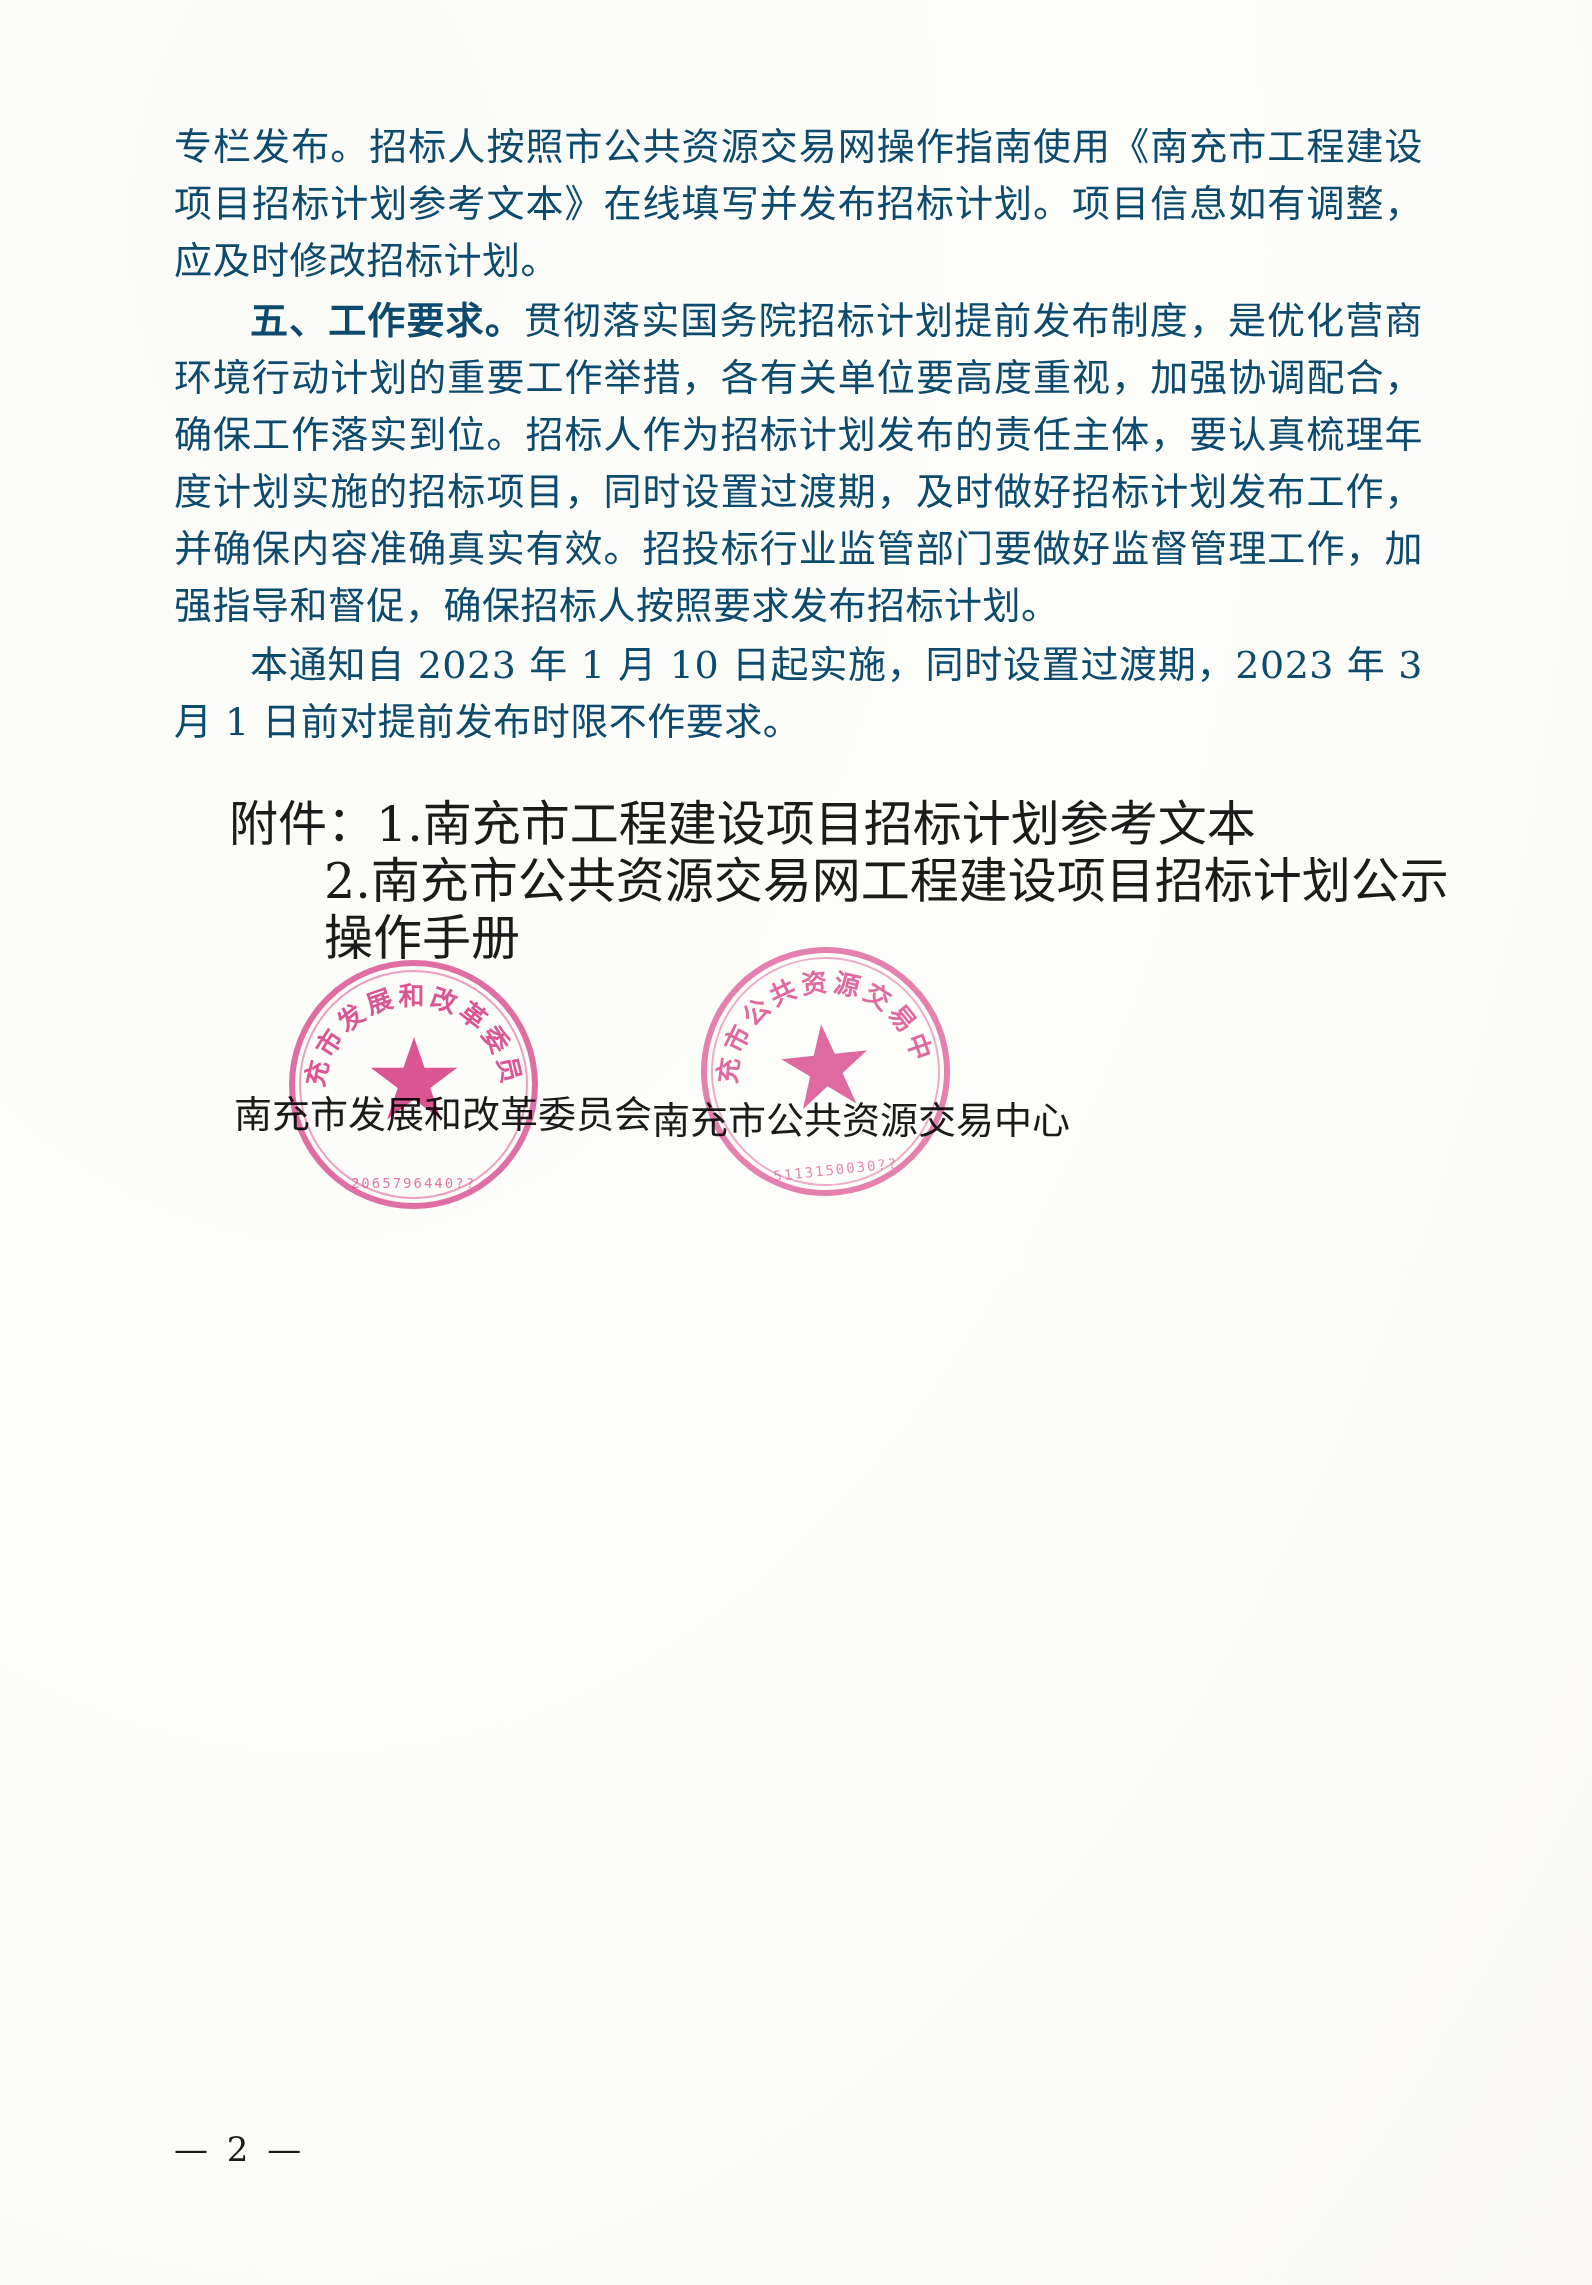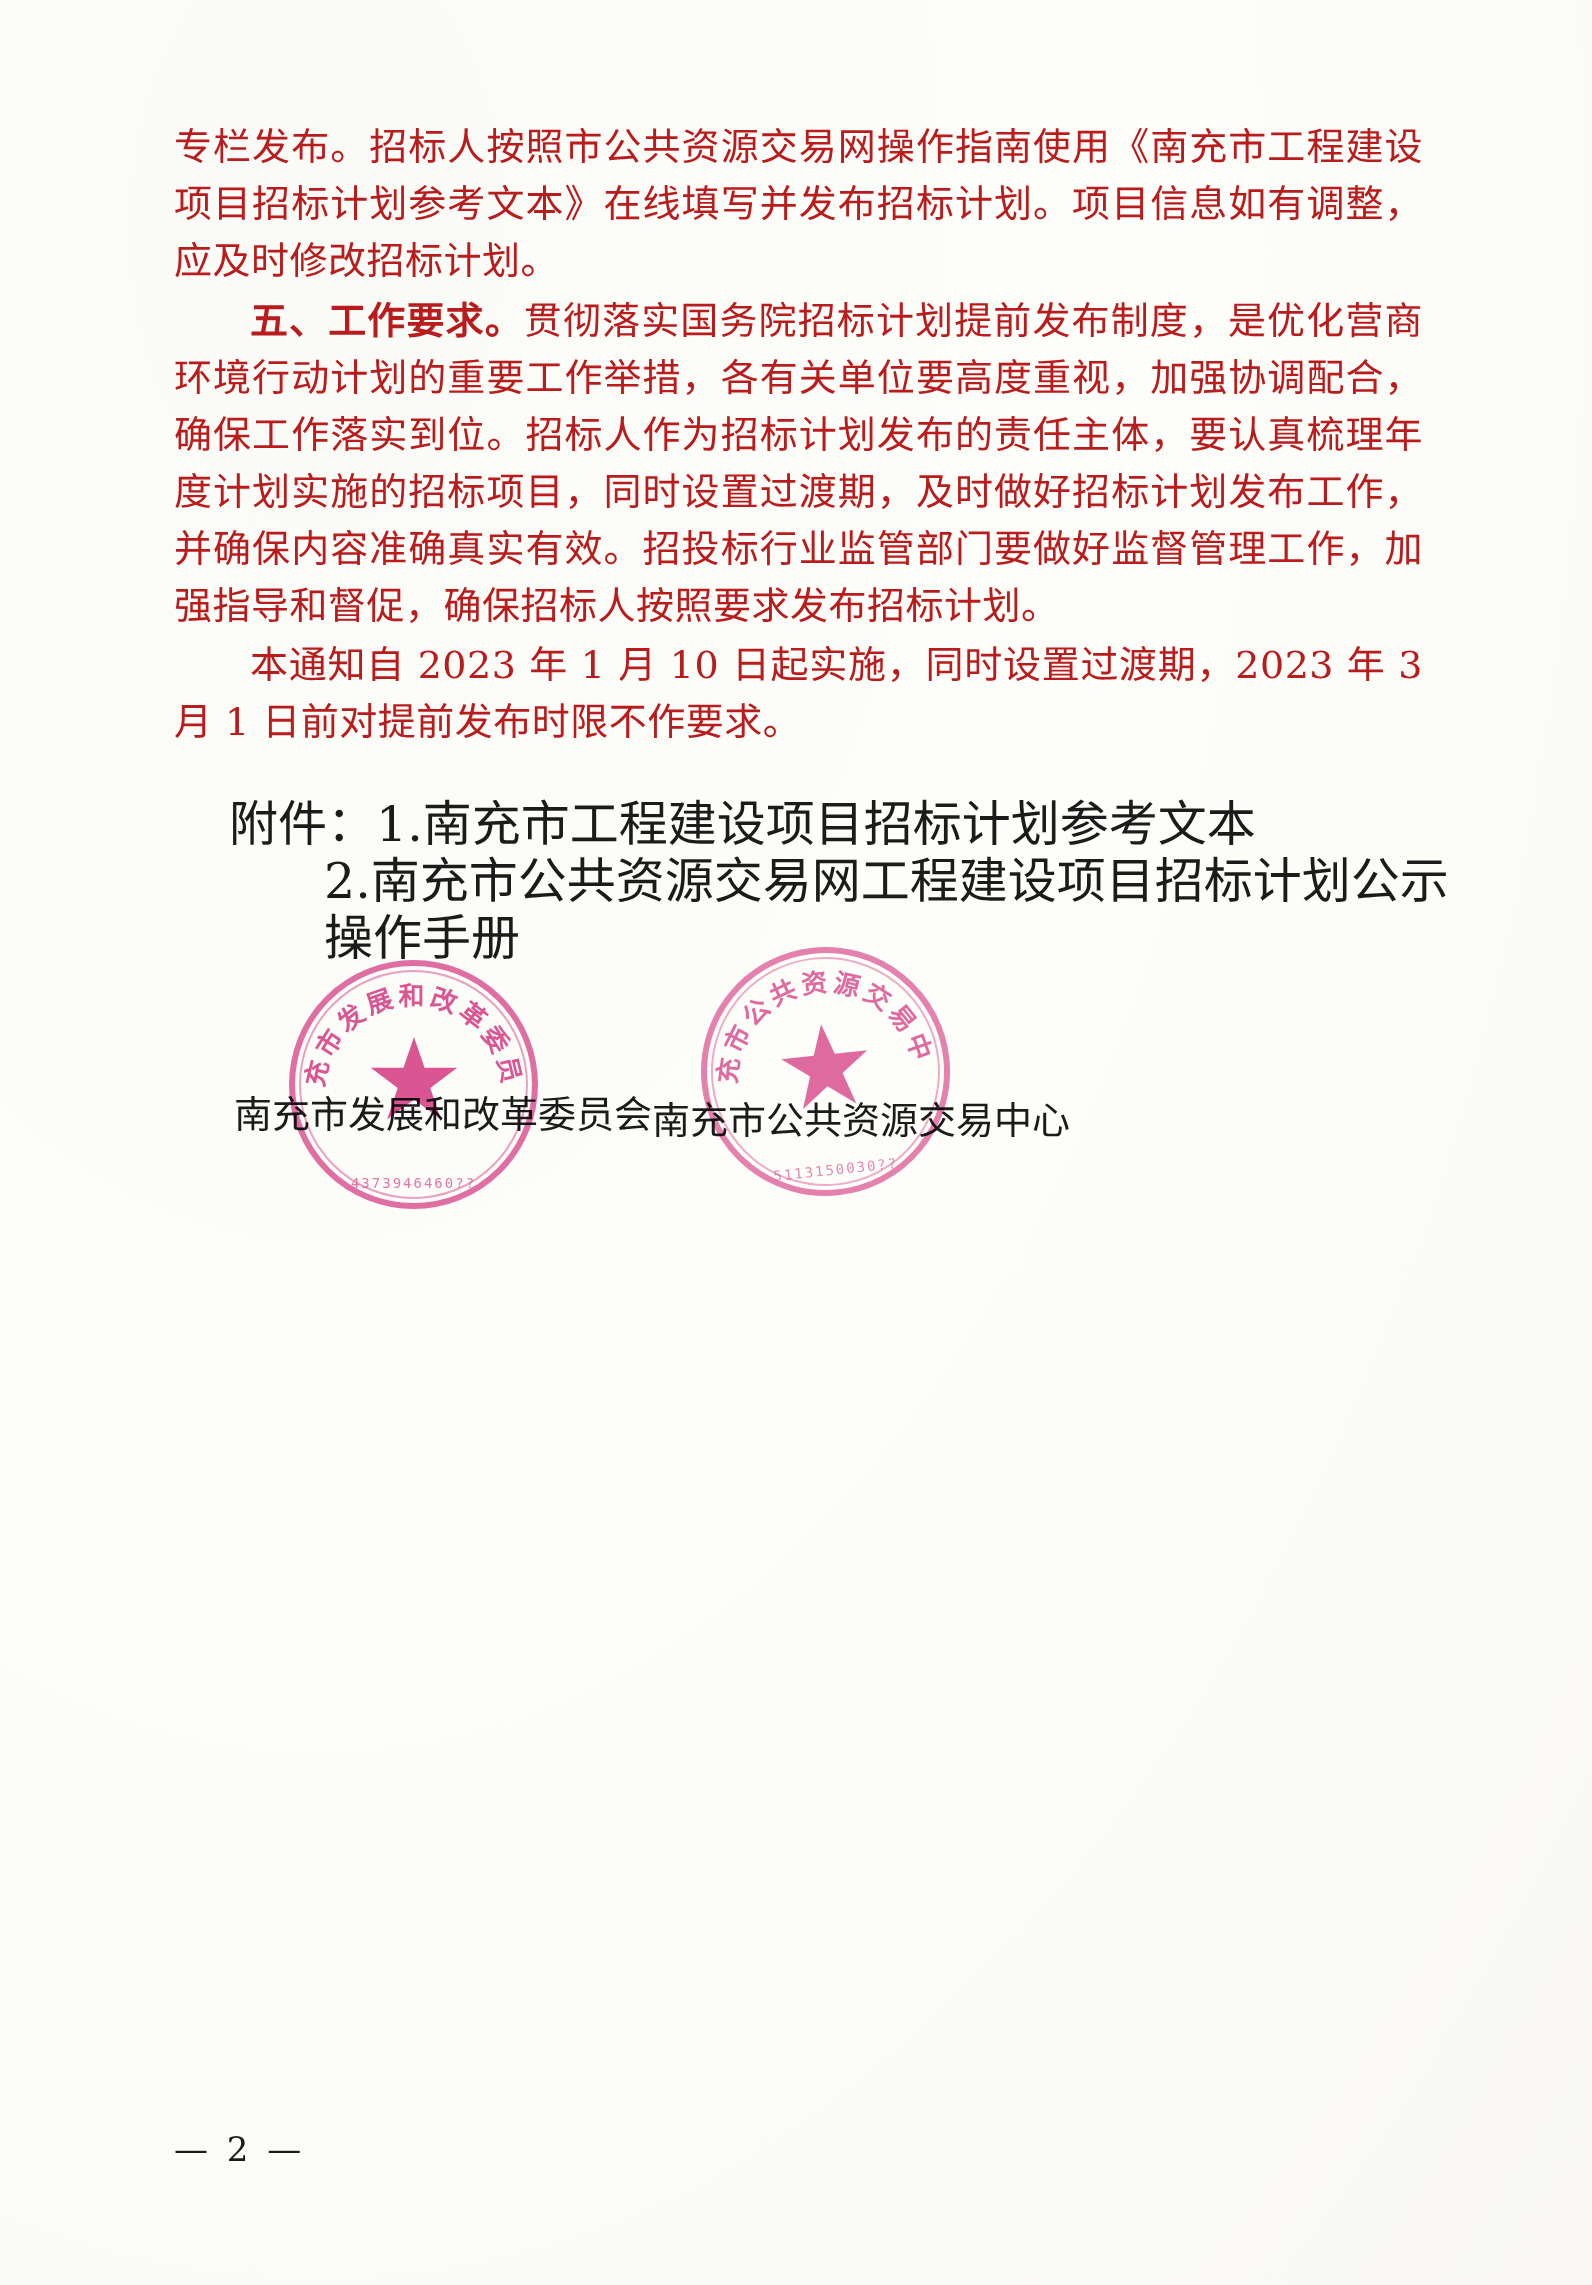--- a/index.html
+++ b/index.html
@@ -35,21 +35,21 @@
     top: 119px;
     width: 1249px;
   }
   p.para {
     margin: 0 0 0 0;
     font-size: 38px;
     line-height: 57px;
     letter-spacing: 0.5px;
     text-align: justify;
     text-justify: inter-ideograph;
-    color: #b91c1c;
+    color: #0c4a6e;
   }
   p.para + p.para {
     margin-top: 2px;
   }
   .indent {
     text-indent: 76px;
   }
   .bold-lead {
     font-weight: bold;
   }
@@ -212,21 +212,21 @@
         <text font-size="26" letter-spacing="4">
           <textPath href="#arcTop1" startOffset="50%" text-anchor="middle">南充市发展和改革委员会</textPath>
         </text>
       </svg>
     </div>
     <div class="seal-star">
       <svg viewBox="0 0 100 100">
         <polygon fill="currentColor" points="50,4 61,36 95,36 67,57 78,90 50,69 22,90 33,57 5,36 39,36"></polygon>
       </svg>
     </div>
-    <div class="seal-bottom-code">4373946460??</div>
+    <div class="seal-bottom-code">2065796440??</div>
   </div>
 
   <div class="seal" id="seal-ptec">
     <div class="seal-ring"></div>
     <div class="seal-ring inner"></div>
     <div class="seal-arc-text">
       <svg viewBox="0 0 250 250">
         <defs>
           <path id="arcTop2" d="M 35 135 A 90 90 0 0 1 215 135"></path>
         </defs>

